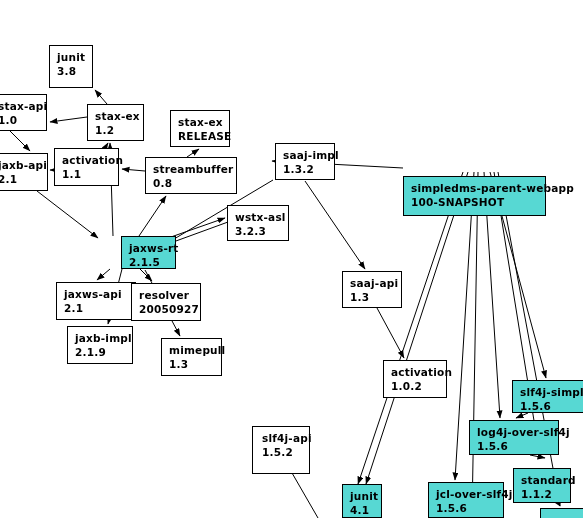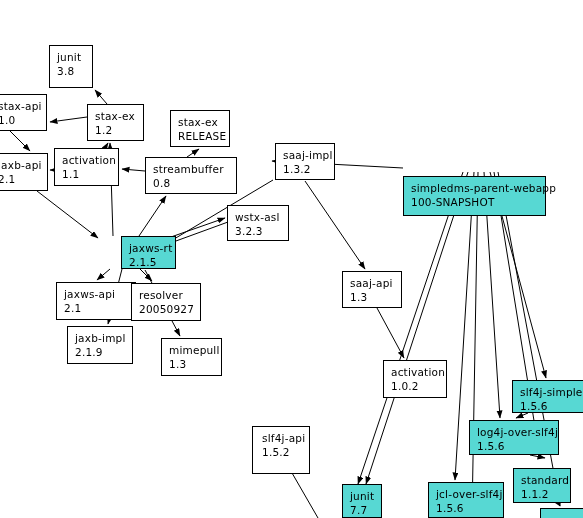--- a/index.html
+++ b/index.html
@@ -34,20 +34,21 @@
     letter-spacing: 0.2px;
     white-space: nowrap;
     z-index: 5;
   }
   .node.highlight {
     background: #57d8d3;
   }
   .node .line1,
   .node .line2 {
     display: block;
+    font-weight: bold;
   }
 </style>
 </head>
 <body>
 
 <div id="graph-root">
 
   <svg id="edge-layer" viewBox="0 0 583 518" xmlns="http://www.w3.org/2000/svg">
     <defs>
       <marker id="arrow" markerWidth="9" markerHeight="9" refX="7.5" refY="3" orient="auto" markerUnits="strokeWidth">
@@ -170,21 +171,21 @@
       <div class="node highlight" style="left: 469px; top: 420px; width: 90px; height: 35px;">
         <span class="line1">log4j-over-slf4j</span>
         <span class="line2">1.5.6</span>
       </div>
       <div class="node highlight" style="left: 513px; top: 460px; width: 58px; height: 35px; margin-top: 8px;">
         <span class="line1">standard</span>
         <span class="line2">1.1.2</span>
       </div>
       <div class="node highlight" style="left: 342px; top: 484px; width: 40px; height: 34px;">
         <span class="line1">junit</span>
-        <span class="line2">7.7</span>
+        <span class="line2">4.1</span>
       </div>
       <div class="node highlight" style="left: 428px; top: 482px; width: 76px; height: 36px;">
         <span class="line1">jcl-over-slf4j</span>
         <span class="line2">1.5.6</span>
       </div>
       <div class="node highlight" style="left: 540px; top: 508px; width: 48px; height: 20px;">
         <span class="line1"></span>
         <span class="line2"></span>
       </div>
     </div>

